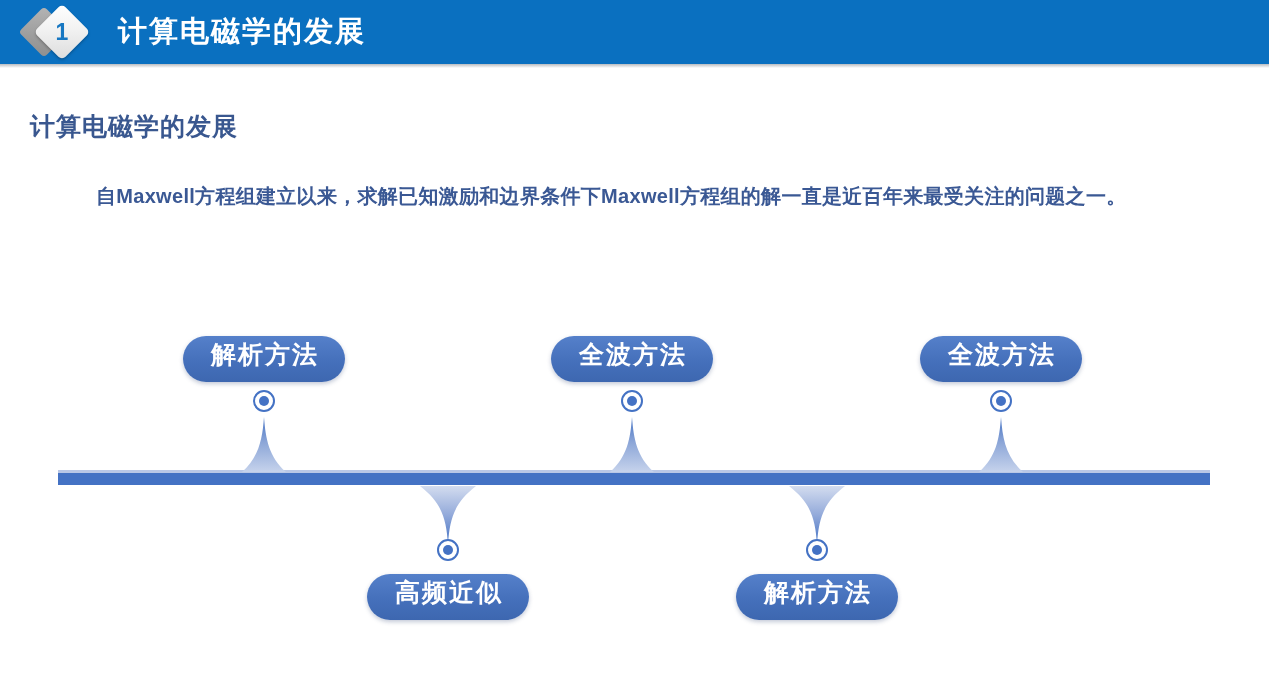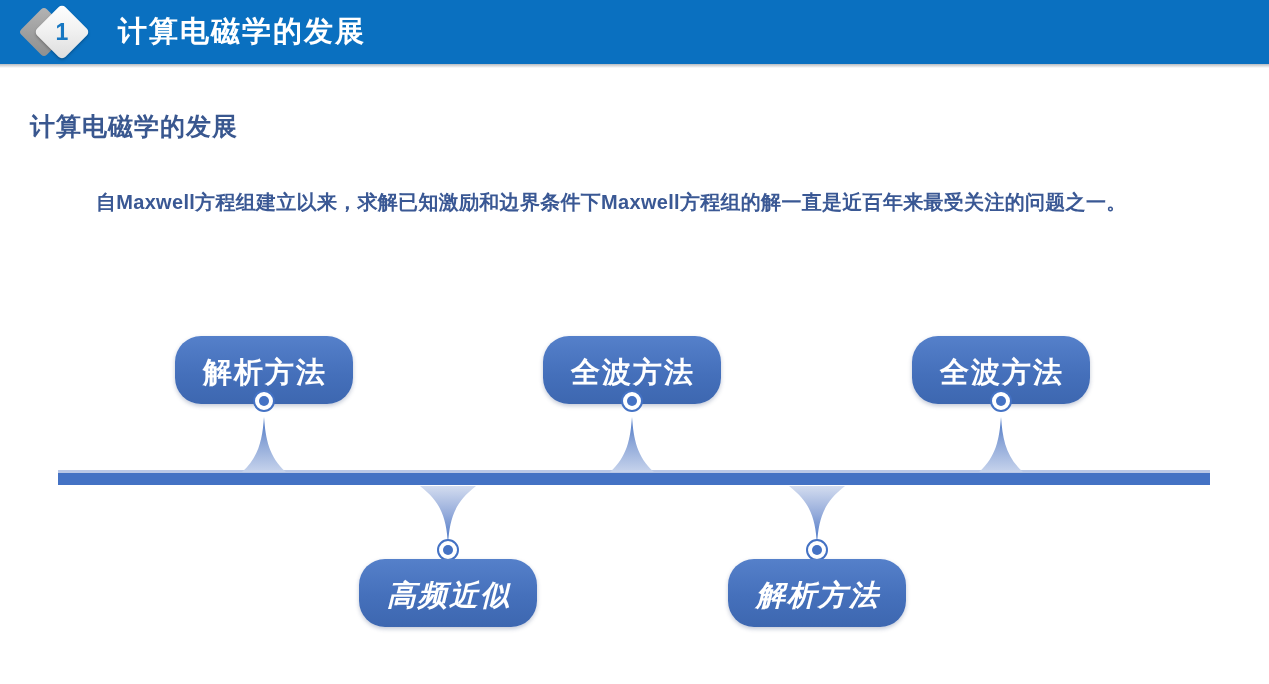--- a/index.html
+++ b/index.html
@@ -94,21 +94,21 @@
     top: 110px;
     color: #39578f;
     font-size: 25px;
     font-weight: bold;
     letter-spacing: 1px;
     white-space: nowrap;
   }
   .body-paragraph {
     position: absolute;
     left: 32px;
-    top: 186px;
+    top: 180px;
     width: 1200px;
     color: #3a5894;
     font-size: 20px;
     font-weight: bold;
     line-height: 33px;
     text-indent: 64px;
     letter-spacing: 0.3px;
   }
 
   
@@ -135,25 +135,25 @@
     width: 0;
     height: 0;
   }
 
   
   .pill {
     position: absolute;
     transform: translateX(-50%);
     background: linear-gradient(to bottom, #5580ca 0%, #4570bb 55%, #3d67b0 100%);
     color: #ffffff;
-    font-size: 29px;
+    font-size: 25px;
     font-weight: bold;
     letter-spacing: 2px;
     border-radius: 26px;
-    padding: 17px 26px 11px 28px;
+    padding: 2px 26px 11px 28px;
     white-space: nowrap;
     box-shadow: 0 2px 4px rgba(40,60,110,0.28);
   }
 
   
   .marker {
     position: absolute;
     transform: translateX(-50%);
     width: 22px;
     height: 22px;
@@ -181,21 +181,21 @@
   }
 
   
   .top-pill   { top: 36px; }
   .top-marker { top: 90px; }
   .top-funnel { top: 117px; }
 
   
   .bot-funnel { top: 185px; }
   .bot-marker { top: 239px; }
-  .bot-pill   { top: 259px; font-style: italic; }
+  .bot-pill   { top: 274px; }
 </style>
 </head>
 <body>
 
 <div class="header-bar"></div>
 <div class="header-underline"></div>
 
 <div class="badge-wrap">
   <div class="badge-shadow"></div>
   <div class="badge-diamond"></div>

